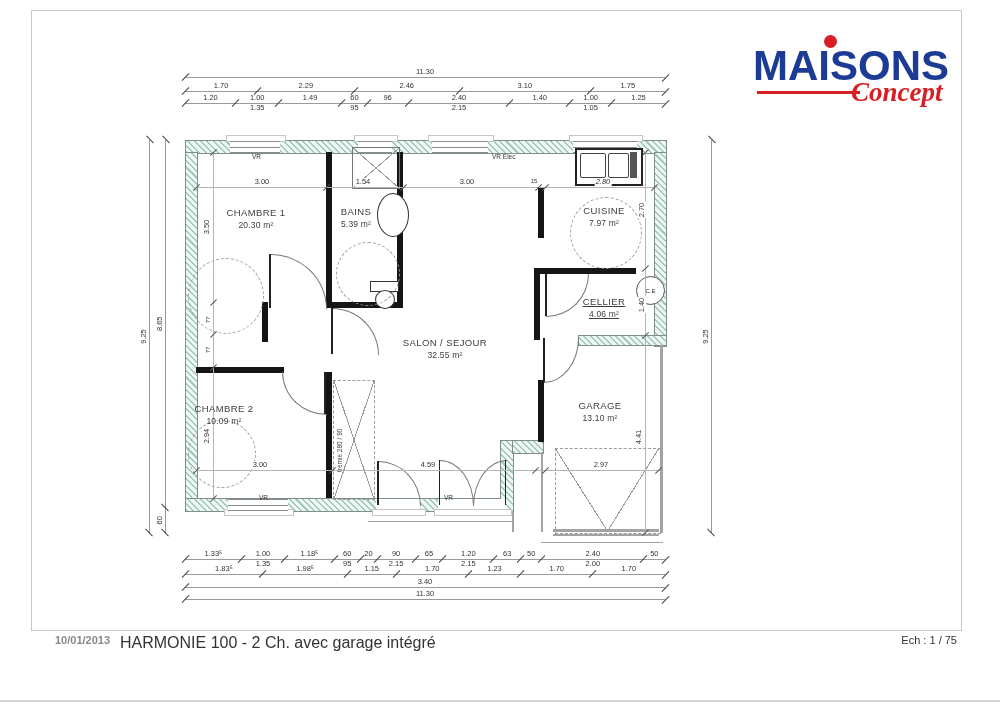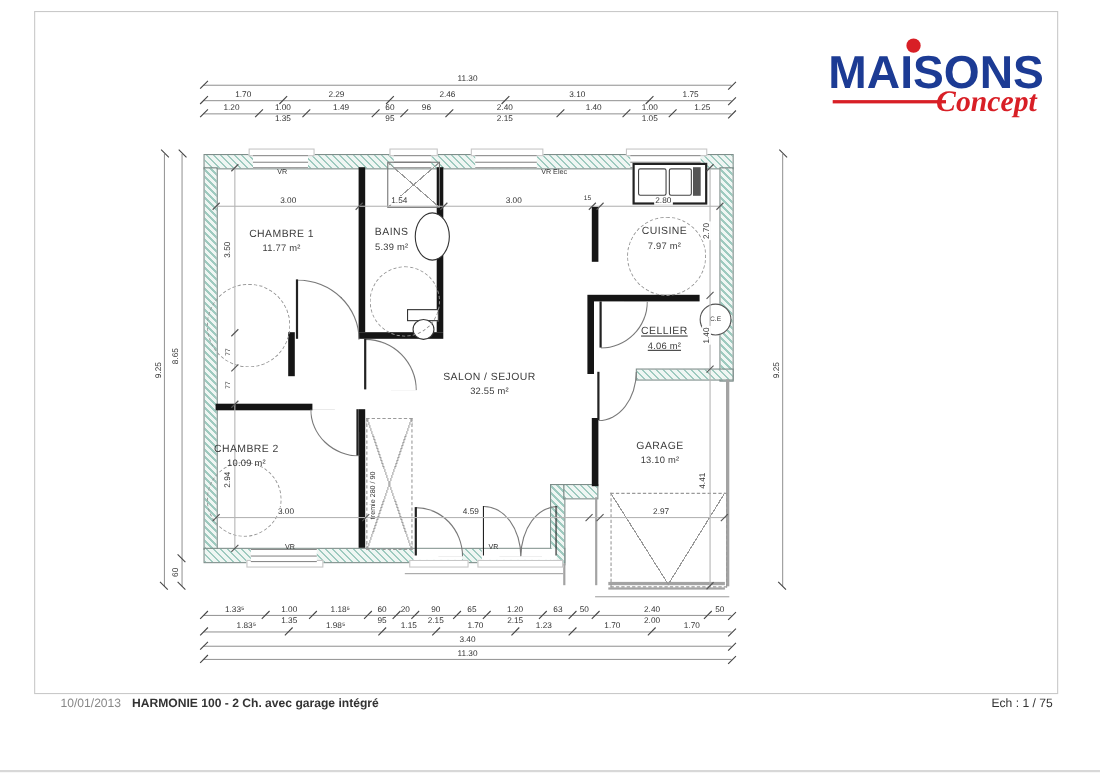--- a/index.html
+++ b/index.html
@@ -57,22 +57,22 @@
   .seg .dl2{position:absolute;top:14px;left:50%;transform:translateX(-50%);font-size:7.5px;line-height:1;color:#333;white-space:nowrap;}
   .seg::before,.chain::after{content:"";position:absolute;bottom:-5px;width:1px;height:10px;background:#444;transform:rotate(45deg);}
   .seg::before{left:-.5px;}
   .chain::after{right:-.5px;}
   
   .logo-brand{position:absolute;color:#1c3b94;font-weight:bold;font-size:42px;letter-spacing:0;}
   .logo-dot{position:absolute;background:#d81f26;border-radius:50%;}
   .logo-line{position:absolute;background:#d81f26;}
   .logo-script{position:absolute;color:#d81f26;font-family:"Liberation Serif",serif;font-style:italic;font-weight:bold;font-size:27px;}
   
-  .tb-date{position:absolute;font-size:11px;color:#888;}
-  .tb-model{position:absolute;font-size:11px;color:#333;font-weight:bold;}
+  .tb-date{position:absolute;font-size:11px;color:#888;font-weight:bold;}
+  .tb-model{position:absolute;font-size:16px;color:#333;}
   .tb-scale{position:absolute;font-size:11px;color:#333;text-align:right;}
   .bar{position:absolute;background:#8c2bc2;color:#fff;display:flex;align-items:center;
        justify-content:space-between;font-weight:bold;font-size:22px;letter-spacing:1px;
        padding:0 42px 0 28px;box-sizing:border-box;}
   .edge{position:absolute;background:#d8d8d8;}
 </style>
 </head>
 <body>
 
 <div id="page">
@@ -340,40 +340,40 @@
   <div class="tick" style="left:213px;top:494px;"></div>
   <div class="tick" style="left:645px;top:148px;"></div>
   <div class="tick" style="left:645px;top:264px;"></div>
   <div class="tick" style="left:645px;top:331px;"></div>
   <div class="tick" style="left:645px;top:528px;"></div>
 
   <div class="dim" style="left:262px;top:182px;">3.00</div>
   <div class="dim" style="left:363px;top:182px;">1.54</div>
   <div class="dim" style="left:467px;top:182px;">3.00</div>
   <div class="dim small" style="left:534px;top:181px;">15</div>
-  <div class="dim" style="left:603px;top:182px;">2.80</div>
+  <div class="dim" style="left:603px;top:182px;font-style:italic;">2.80</div>
   <div class="dim" style="left:260px;top:465px;">3.00</div>
   <div class="dim" style="left:428px;top:465px;">4.59</div>
   <div class="dim" style="left:601px;top:465px;">2.97</div>
   <div class="dim v" style="left:207px;top:227px;">3.50</div>
   <div class="dim v small" style="left:208px;top:320px;">77</div>
   <div class="dim v small" style="left:208px;top:350px;">77</div>
   <div class="dim v" style="left:207px;top:436px;">2.94</div>
   <div class="dim v" style="left:642px;top:210px;">2.70</div>
   <div class="dim v" style="left:642px;top:305px;">1.40</div>
   <div class="dim v" style="left:639px;top:437px;">4.41</div>
 
   <div class="lab" style="left:252px;top:153px;">VR</div>
   <div class="lab" style="left:492px;top:153px;">VR Elec</div>
   <div class="lab" style="left:259px;top:494px;">VR</div>
   <div class="lab" style="left:444px;top:494px;">VR</div>
 
   <div class="room" style="left:206px;top:207px;width:100px;">
     <div>CHAMBRE 1</div>
-    <div class="area">11.77 m²</div>
+    <div class="area">20.30 m²</div>
   </div>
   <div class="room" style="left:326px;top:206px;width:60px;">
     <div>BAINS</div>
     <div class="area">5.39 m²</div>
   </div>
   <div class="room" style="left:564px;top:205px;width:80px;">
     <div>CUISINE</div>
     <div class="area">7.97 m²</div>
   </div>
   <div class="room" style="left:564px;top:296px;width:80px;text-decoration:underline;">

